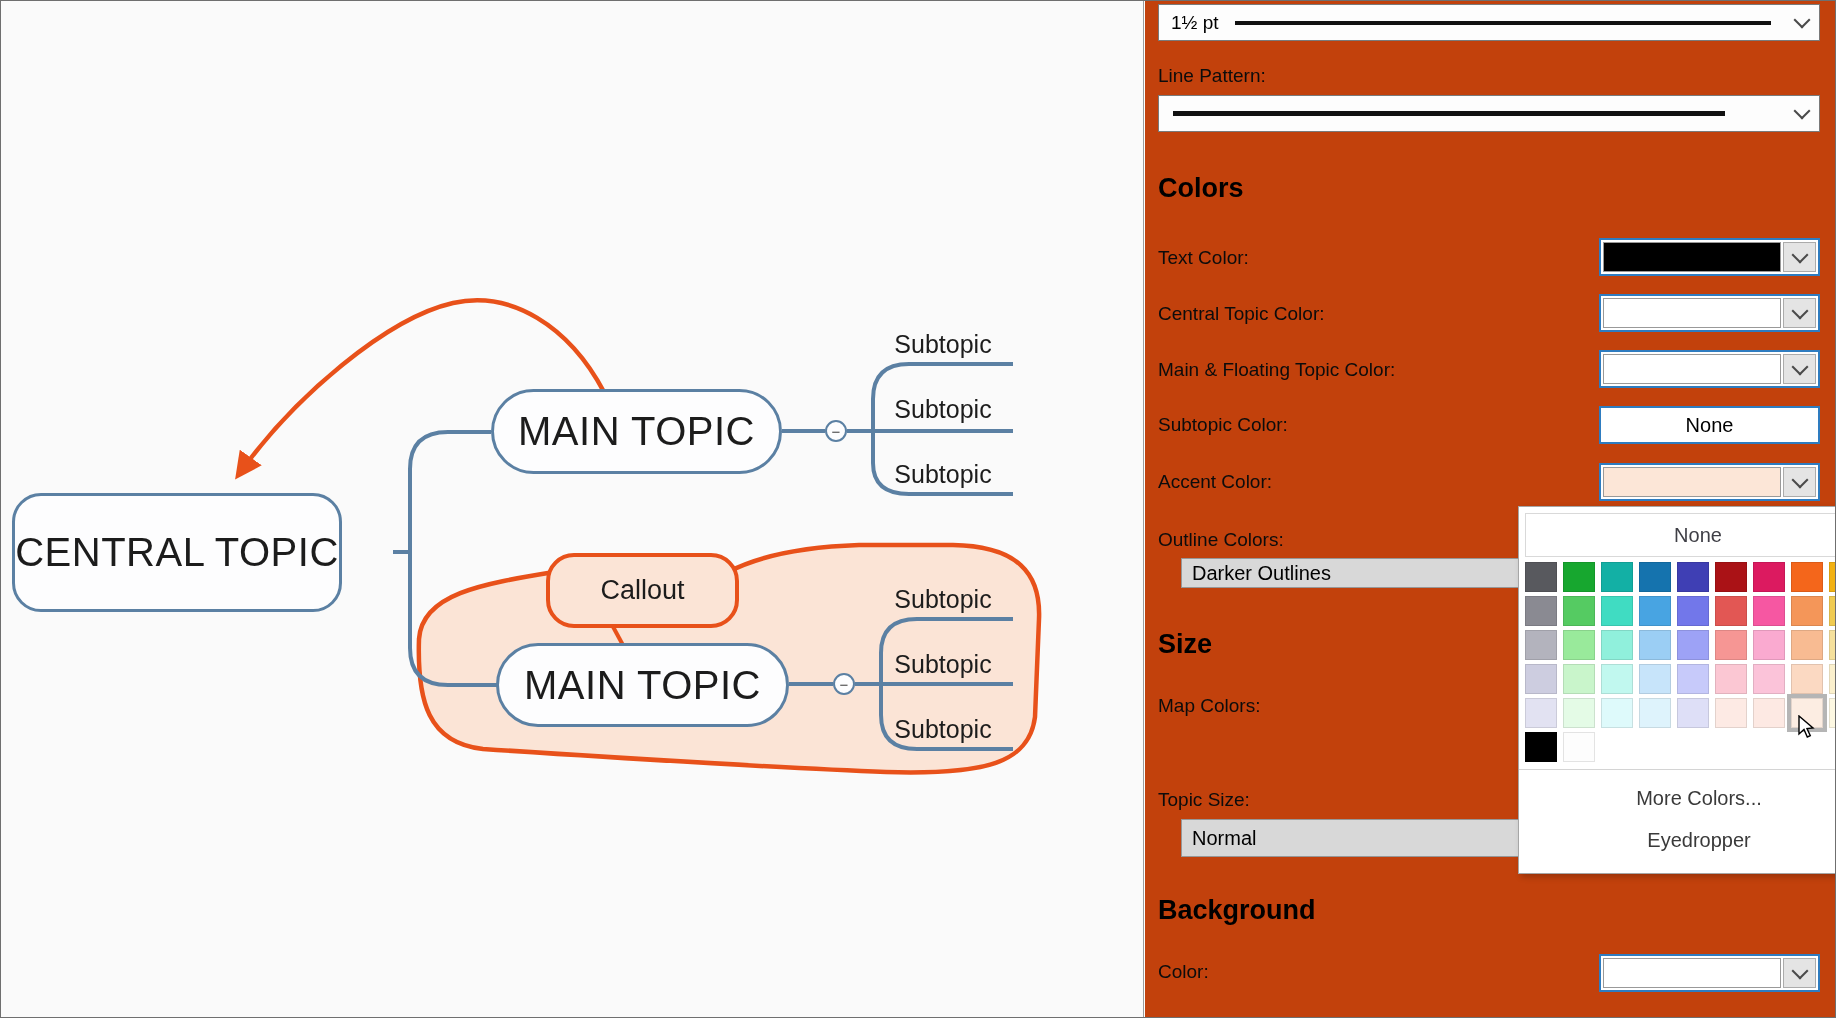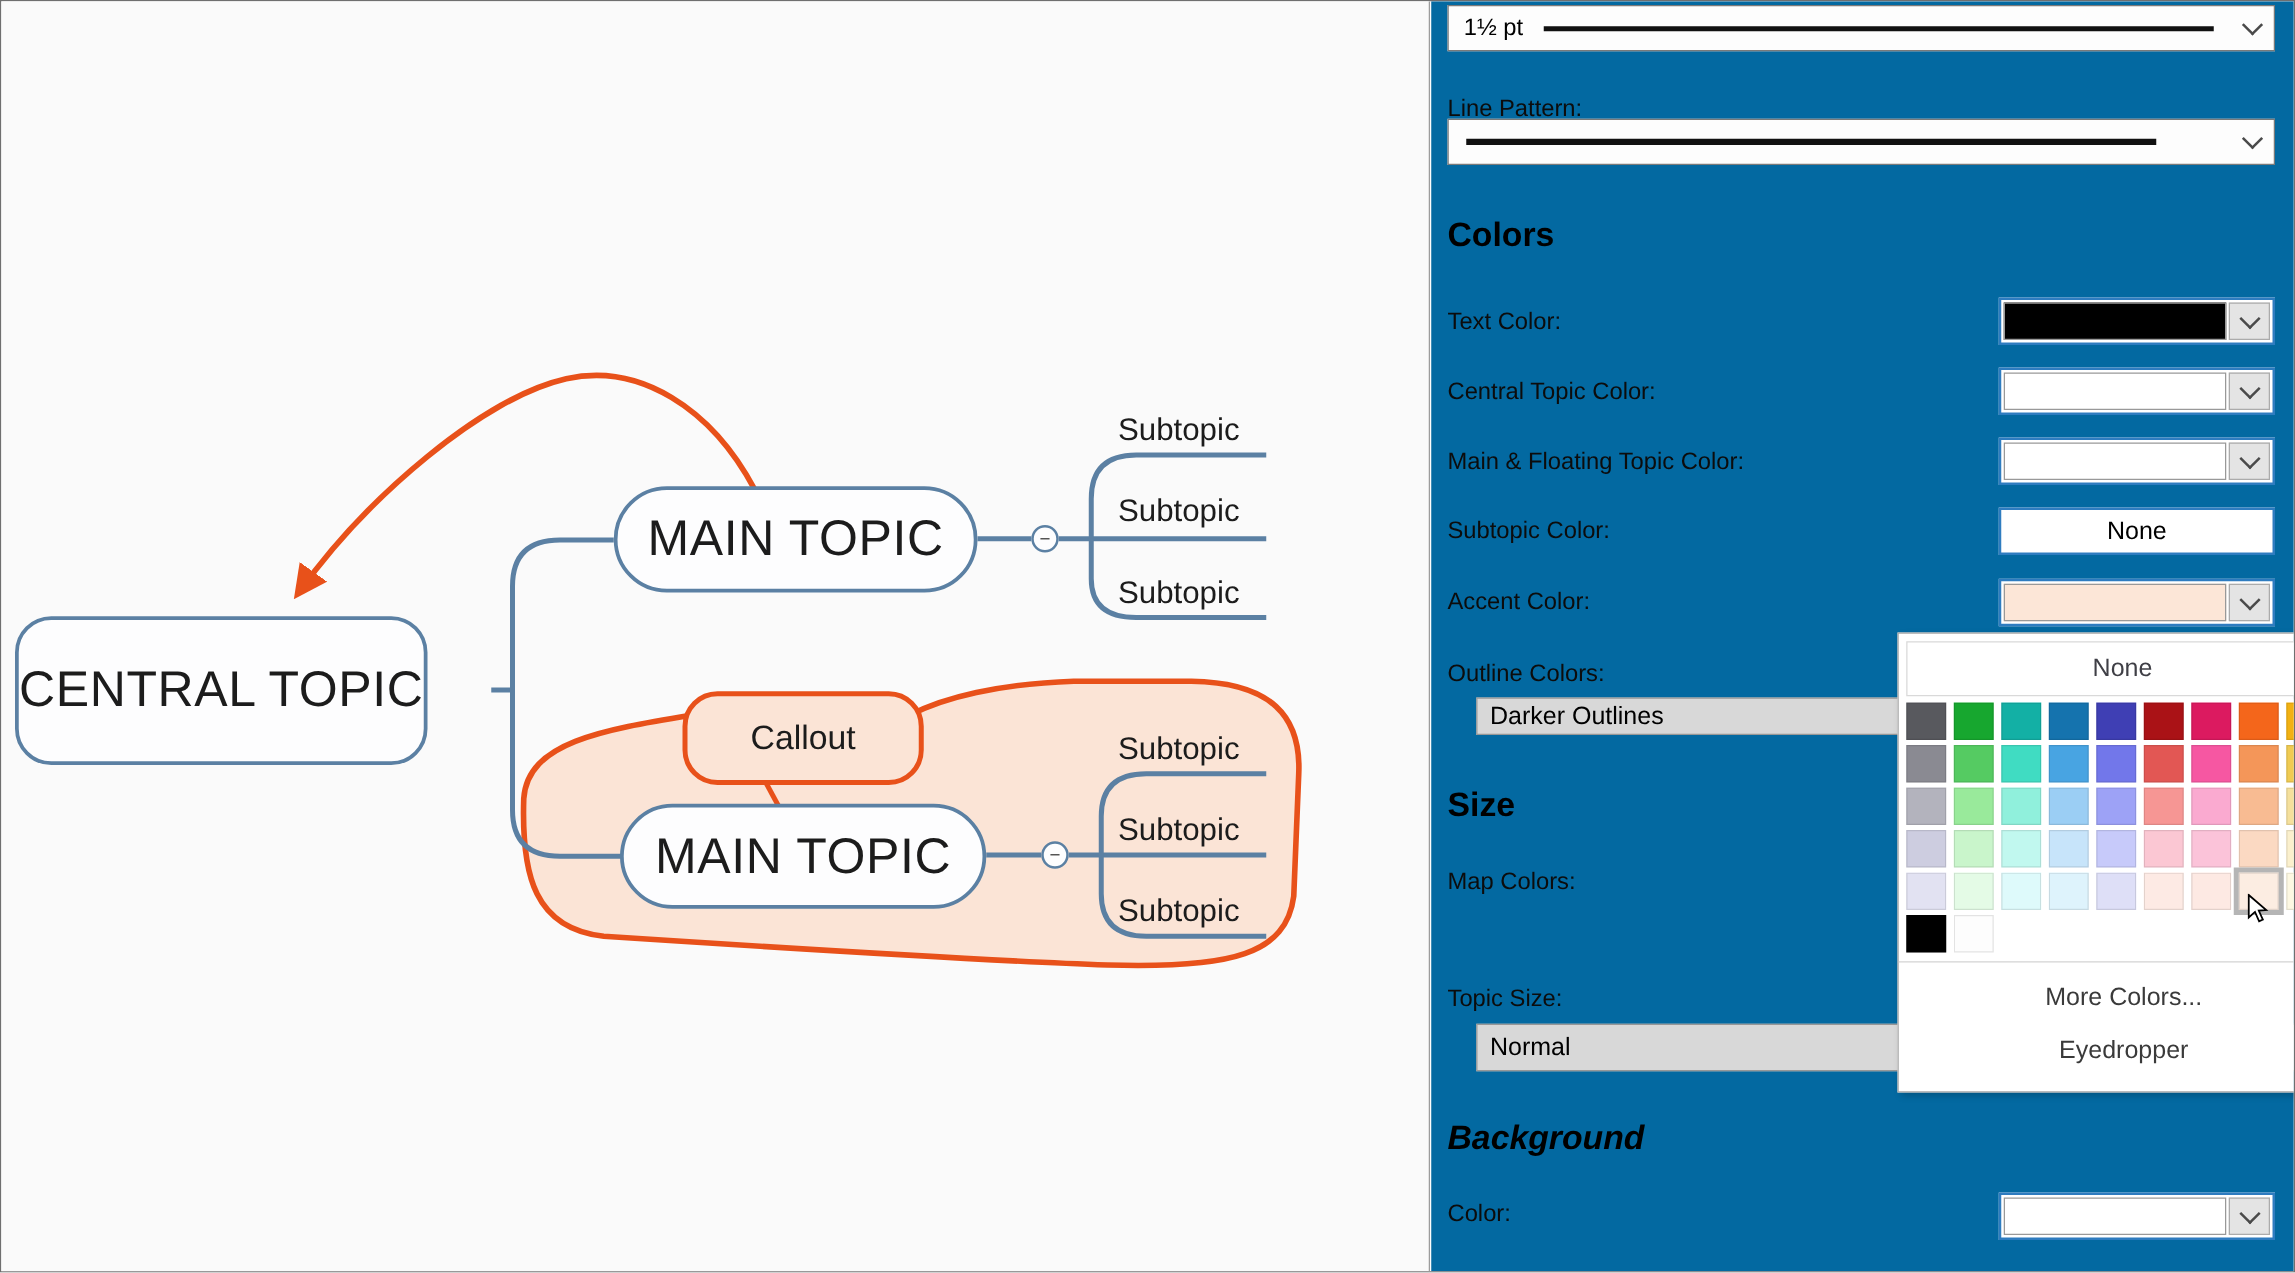--- a/index.html
+++ b/index.html
@@ -14,21 +14,21 @@
          letter-spacing:.5px;}
   .callout{position:absolute;box-sizing:border-box;background:#fbe4d6;border:4px solid #e8511a;
            border-radius:28px;display:flex;align-items:center;justify-content:center;
            font-size:27px;color:#1c1c1c;}
   .subtopic-label{position:absolute;width:140px;height:30px;text-align:center;font-size:25px;
                   color:#1c1c1c;}
   .collapse{position:absolute;width:22px;height:22px;border:2px solid #5b80a3;border-radius:50%;
             background:#fdfdfe;box-sizing:border-box;display:flex;align-items:center;
             justify-content:center;font-size:15px;line-height:1;color:#444;}
   
-  .panel{position:absolute;left:1144px;top:0;right:0;bottom:0;background:#0369a1;}
+  .panel{position:absolute;left:1144px;top:0;right:0;bottom:0;background:#c2410c;}
   .lbl{position:absolute;font-size:19px;color:#0c0c0c;white-space:nowrap;}
   .hdg{position:absolute;font-size:27px;font-weight:600;color:#000;}
   .dd{position:absolute;left:13px;width:662px;height:37px;box-sizing:border-box;background:#fdfdfd;
       border:1px solid #7a7a7a;display:flex;align-items:center;}
   .dd .ddtext{font-size:19px;color:#000;margin-left:12px;}
   .thickline{height:4px;background:#111;flex:1;margin:0 14px 0 16px;}
   .thickline2{height:5px;background:#111;flex:1;margin:0 60px 0 14px;}
   .chevbox{width:34px;display:flex;align-items:center;justify-content:center;align-self:stretch;}
   .chev{width:10px;height:10px;border-right:2px solid #4a4a4a;border-bottom:2px solid #4a4a4a;
         transform:rotate(45deg);margin-top:-5px;}
@@ -113,21 +113,21 @@
   <div class="panel">
 
     <div class="dd" style="top:3px;">
       <span class="ddtext">1½ pt</span>
       <span class="thickline"></span>
       <span class="chevbox">
           <span class="chev"></span>
         </span>
     </div>
 
-    <div class="lbl" style="left:13px;top:64px;margin-top:12px;">Line Pattern:</div>
+    <div class="lbl" style="left:13px;top:64px;">Line Pattern:</div>
     <div class="dd" style="top:94px;">
       <span class="thickline2"></span>
       <span class="chevbox">
           <span class="chev"></span>
         </span>
     </div>
 
     <div class="hdg" style="left:13px;top:172px;">Colors</div>
 
     <div class="lbl" style="left:13px;top:246px;">Text Color:</div>
@@ -168,21 +168,21 @@
     <div class="lbl" style="left:13px;top:528px;">Outline Colors:</div>
     <div class="graydd" style="top:557px;height:30px;">Darker Outlines</div>
 
     <div class="hdg" style="left:13px;top:628px;">Size</div>
 
     <div class="lbl" style="left:13px;top:694px;">Map Colors:</div>
 
     <div class="lbl" style="left:13px;top:788px;">Topic Size:</div>
     <div class="graydd" style="top:818px;height:38px;">Normal</div>
 
-    <div class="hdg" style="left:13px;top:894px;font-style:italic;">Background</div>
+    <div class="hdg" style="left:13px;top:894px;">Background</div>
 
     <div class="lbl" style="left:13px;top:960px;">Color:</div>
     <div class="swctl" style="top:953px;">
       <span class="well" style="background: rgb(255, 255, 255);"></span>
       <span class="ddbtn">
           <span class="chev"></span>
         </span>
     </div>
   </div>
 

